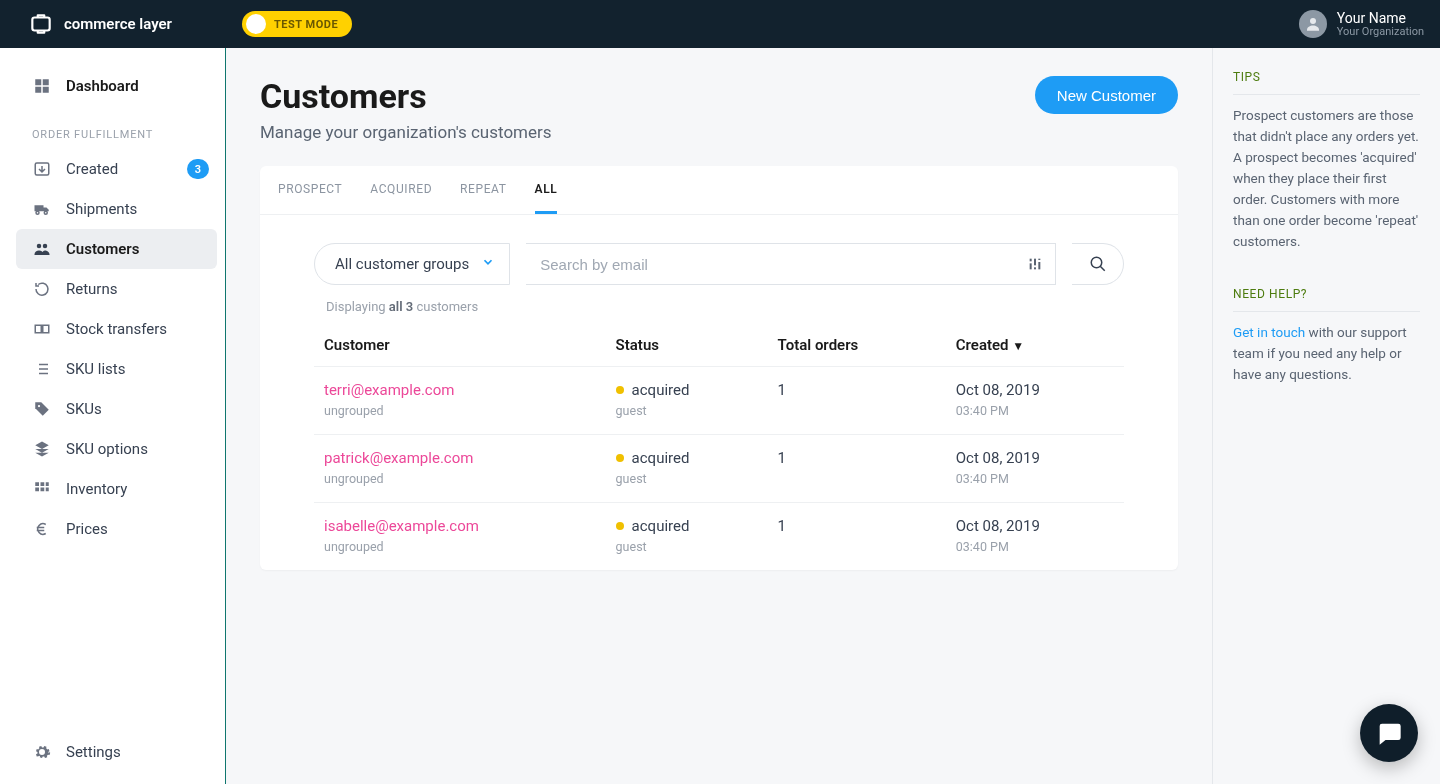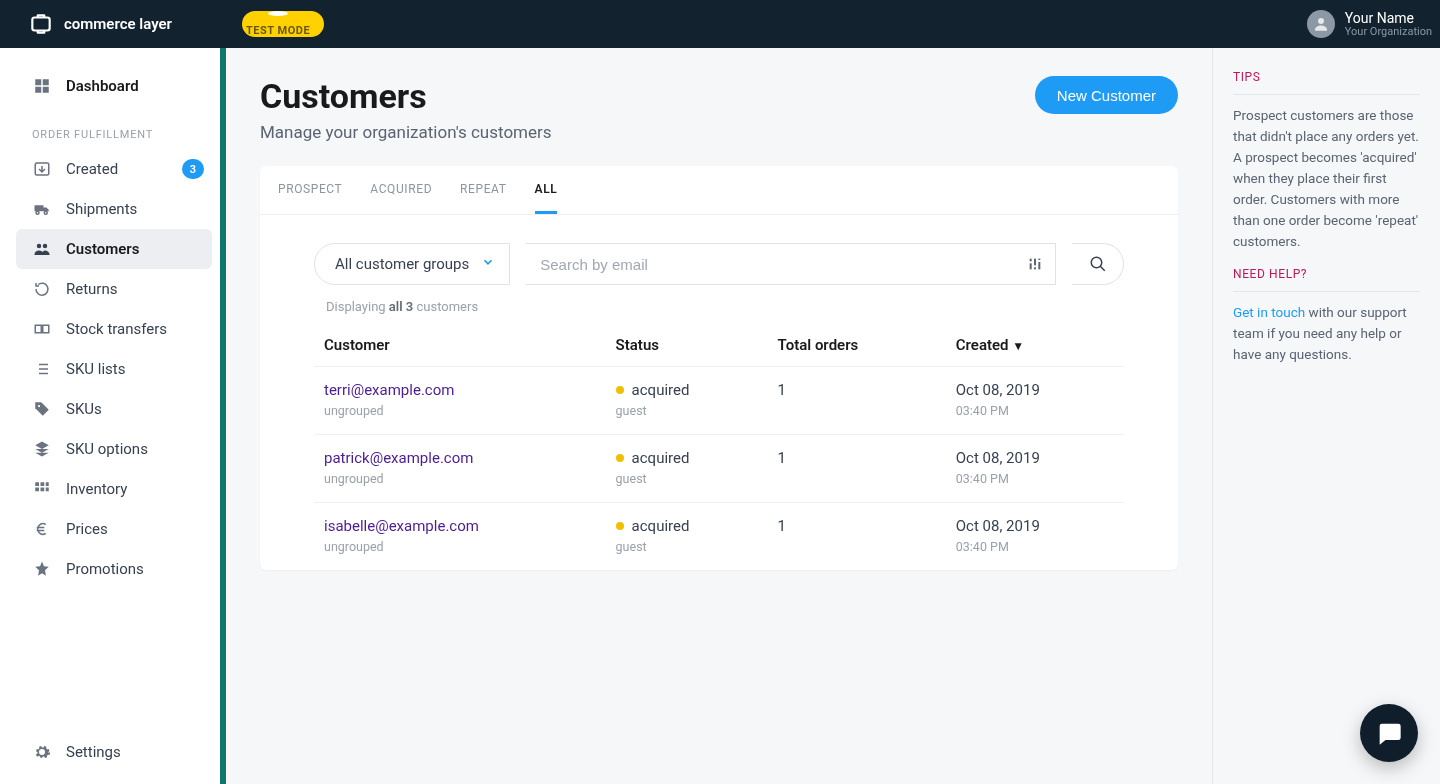--- a/index.html
+++ b/index.html
@@ -11,21 +11,21 @@
     height: 784px;
     overflow: hidden;
   }
 
   
   .topbar {
     height: 48px;
     background: #12222e;
     display: flex;
     align-items: center;
-    padding: 0 8px 0 28px;
+    padding: 0 16px 0 28px;
     color: #fff;
   }
   .brand {
     display: flex;
     align-items: center;
     gap: 10px;
     font-weight: 600;
     font-size: 15px;
   }
   .brand svg { flex-shrink: 0; }
@@ -35,21 +35,20 @@
     color: #6a5800;
     border-radius: 999px;
     height: 26px;
     padding: 0 14px 0 4px;
     display: flex;
     align-items: center;
     gap: 8px;
     font-size: 11px;
     font-weight: 700;
     letter-spacing: .5px;
-    flex-direction: column;
   }
   .test-mode .knob {
     width: 20px; height: 20px; border-radius: 50%; background: #fff;
   }
   .user-block {
     margin-left: auto;
     display: flex;
     align-items: center;
     gap: 10px;
   }
@@ -64,21 +63,21 @@
   
   .layout {
     display: flex;
     height: calc(784px - 48px);
   }
 
   
   .sidebar {
     width: 226px;
     background: #fff;
-    border-right: 6px solid #0f766e;
+    border-right: 1px solid #0f766e;
     display: flex;
     flex-direction: column;
     padding-top: 14px;
   }
   .side-item {
     height: 40px;
     display: flex;
     align-items: center;
     gap: 14px;
     padding: 0 16px 0 32px;
@@ -251,44 +250,44 @@
   }
   thead th {
     text-align:left;
     font-size:15px;
     font-weight:600;
     color:#1a1a1a;
     padding: 12px 10px;
   }
   tbody tr { border-top:1px solid #eef0f2; }
   tbody td { padding: 14px 10px 16px; vertical-align: top; }
-  .cust-email { color:#4c1d95; font-size:15px; cursor:pointer; }
+  .cust-email { color:#ec4899; font-size:15px; cursor:pointer; }
   .sub { font-size:12.5px; color:#9aa1ab; margin-top:4px; }
   .status { display:flex; align-items:center; gap:8px; font-size:15px; color:#374151; }
   .dot { width:8px; height:8px; border-radius:50%; background:#f0c000; }
   .orders-cell { font-size:15px; color:#374151; }
   .date { font-size:15px; color:#374151; }
   .sort-ind { font-size:12px; }
 
   
   .rightpanel {
     width: 228px;
     border-left:1px solid #e4e7eb;
     padding: 22px 20px;
     background:#f6f7f9;
   }
   .rp-heading {
     font-size:12px;
     letter-spacing:.6px;
-    color:#be185d;
+    color:#4d7c0f;
     padding-bottom:10px;
     border-bottom:1px solid #e4e7eb;
     margin-bottom:10px;
   }
-  .rp-heading.second { margin-top:16px; }
+  .rp-heading.second { margin-top:36px; }
   .rp-text {
     font-size:13.5px;
     color:#5a6472;
     line-height:1.55;
   }
   .rp-text a { color:#1e9cf5; text-decoration:none; cursor:pointer; }
 
   
   .fab {
     position: fixed;
@@ -449,28 +448,20 @@
 
     <div class="side-item">
       <span class="icon">
         <svg width="18" height="18" viewBox="0 0 24 24" fill="none" stroke="#6b7280" stroke-width="2">
             <path d="M17 6a7 7 0 1 0 0 12M5 10h10M5 14h10"></path>
           </svg>
       </span>
       <span>Prices</span>
     </div>
 
-    <div class="side-item">
-      <span class="icon">
-        <svg width="18" height="18" viewBox="0 0 24 24" fill="#6b7280">
-            <path d="M12 2l2.6 6.3L21 9l-5 4.6L17.2 21 12 17.5 6.8 21 8 13.6 3 9l6.4-.7z"></path>
-          </svg>
-      </span>
-      <span>Promotions</span>
-    </div>
 
 
     <div class="sidebar-spacer"></div>
 
     <div class="side-item" style="margin-bottom:12px;">
       <span class="icon">
         <svg width="18" height="18" viewBox="0 0 24 24" fill="#6b7280">
             <path d="M12 8a4 4 0 1 0 0 8 4 4 0 0 0 0-8zm9 4l2 1-1 3-2-.5a9 9 0 0 1-1.5 1.5l.5 2-3 1-1-2a9 9 0 0 1-2 0l-1 2-3-1 .5-2A9 9 0 0 1 7 17.5L5 18l-1-3 2-1a9 9 0 0 1 0-2l-2-1 1-3 2 .5A9 9 0 0 1 8.5 7L8 5l3-1 1 2a9 9 0 0 1 2 0l1-2 3 1-.5 2A9 9 0 0 1 19 8.5l2-.5 1 3-2 1a9 9 0 0 1 0 2z"></path>
           </svg>
       </span>

